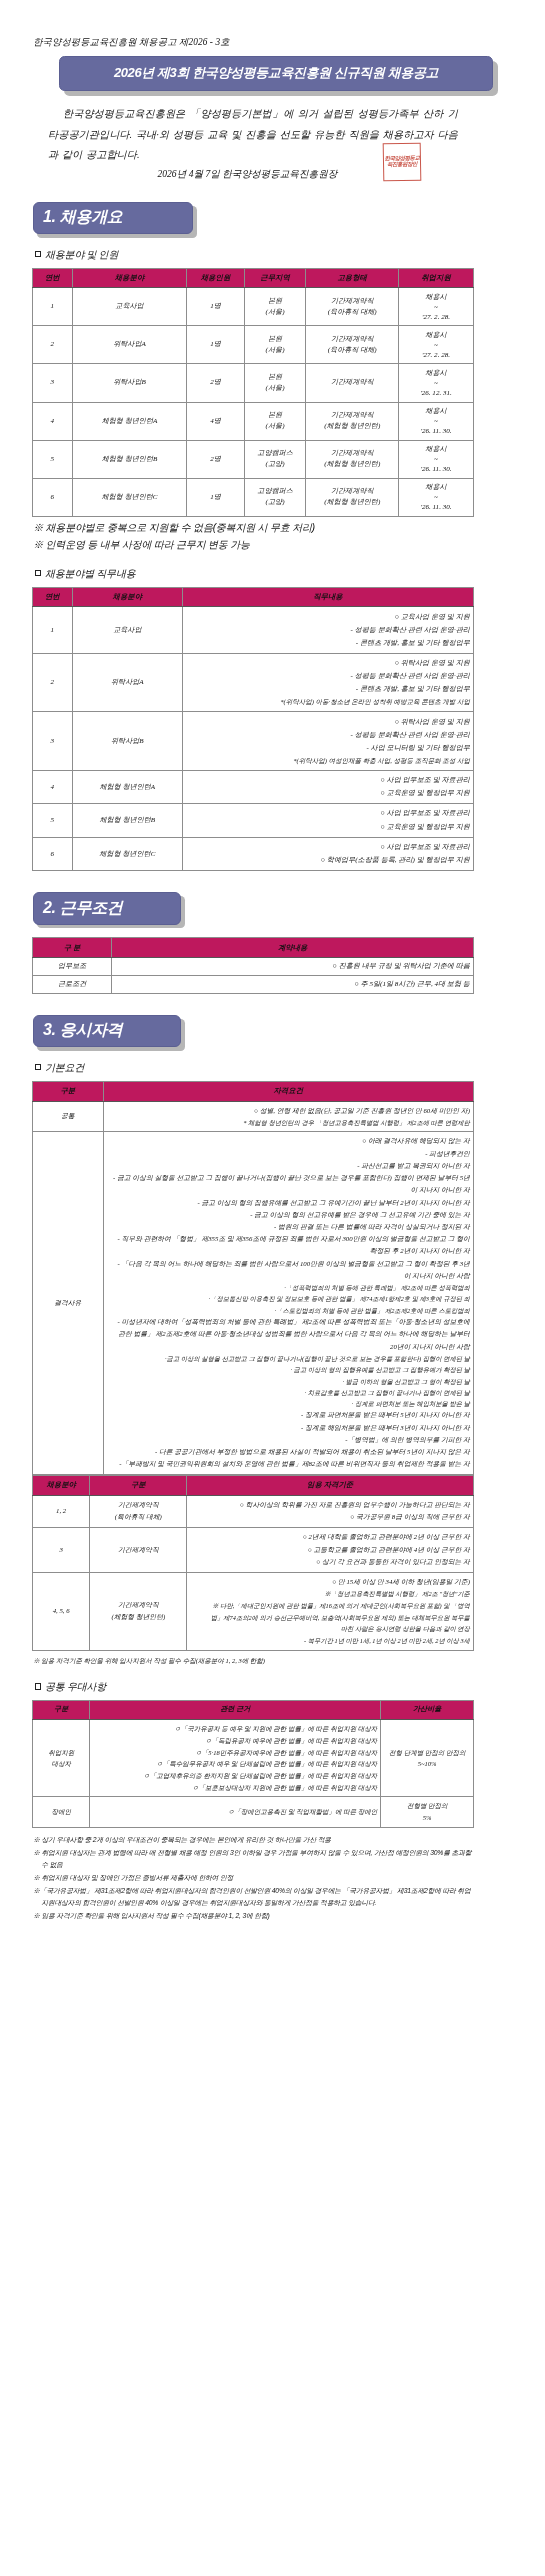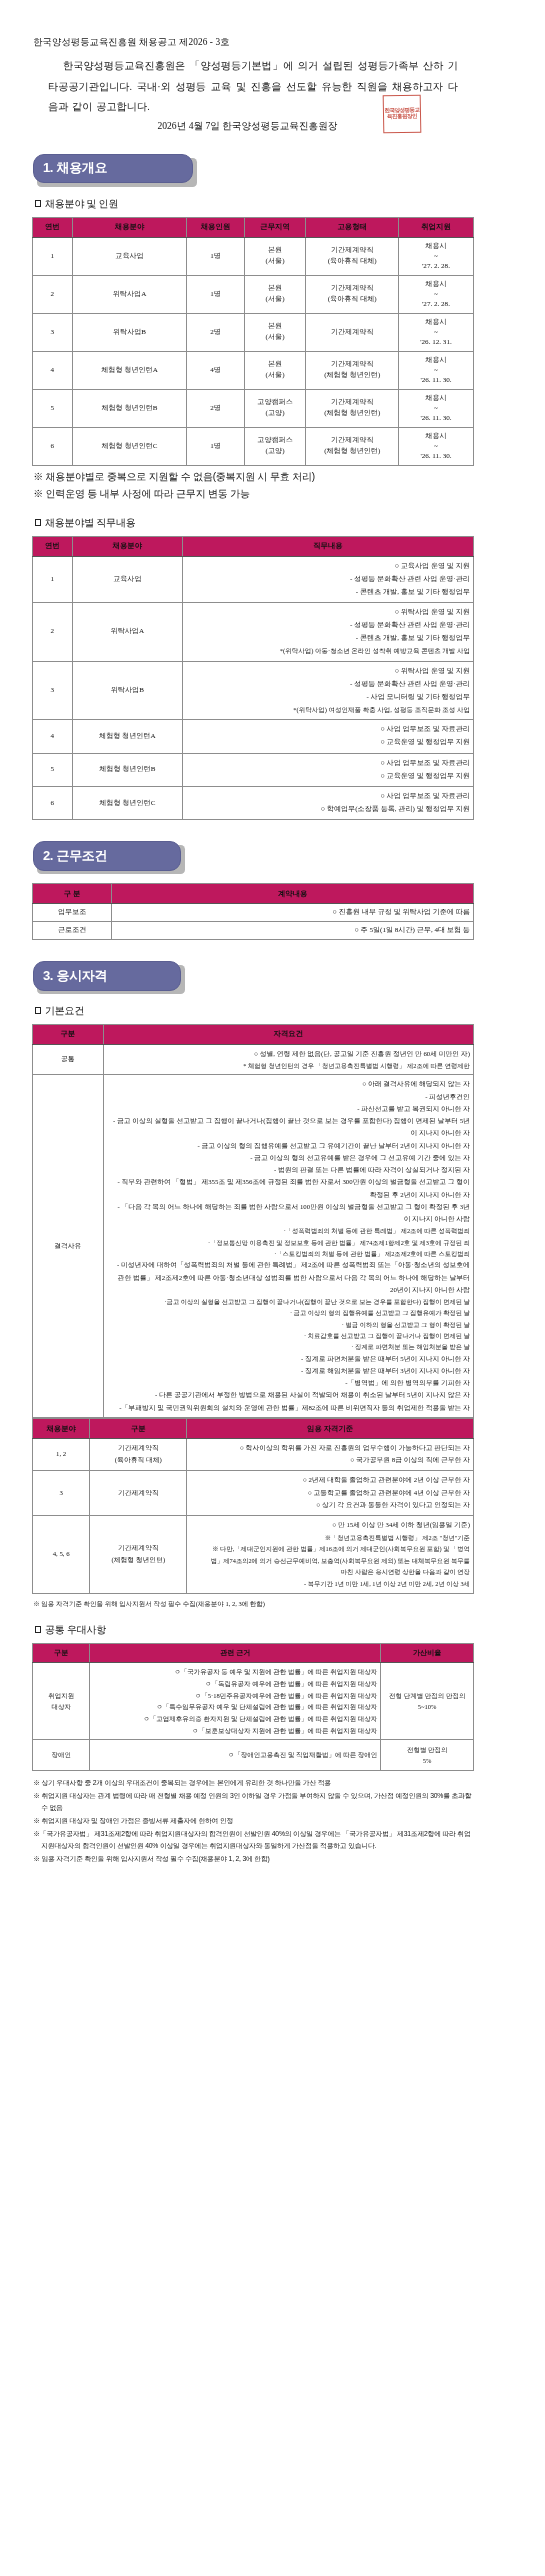--- a/index.html
+++ b/index.html
@@ -3,21 +3,21 @@
 <meta charset="utf-8">
 <style>
   * { box-sizing: border-box; }
   html, body { margin:0; padding:0; }
   body {
     width: 545px;
     background: #ffffff;
     font-family: "Liberation Serif", "DejaVu Serif", serif;
     color: #111;
   }
-  .page { width: 506px; padding: 36px 32px 18.6px 32px; position: relative; }
+  .page { width: 506px; padding: 36px 32px 18.6px 32px; position: relative; font-style: italic; }
 
   .doc-no {
     font-size: 9.3px;
     letter-spacing: 0.1px;
     margin: 0 0 7.4px 1.2px;
     font-family: "Liberation Serif", serif;
   }
 
   
   .banner-wrap { position: relative; margin: 0 0 13.7px 27px; width: 434px; }
@@ -80,25 +80,25 @@
     transform: rotate(-1deg);
   }
   .stamp span { display:block; }
 
   
   .sec-wrap { position: relative; margin: 21px 0 12.4px 1.2px; width: 160px; }
   .sec {
     position: relative;
     background: #666a9e;
     color:#fff;
-    border-radius: 11px;
+    border-radius: 6px;
     padding: 4.3px 8.7px 5px 8.7px;
     font-family: "Liberation Sans", sans-serif;
     font-weight: bold;
-    font-size: 13px;
+    font-size: 16px;
     letter-spacing: -0.3px;
     z-index:2;
     border: 0.6px solid #5b5f92;
   }
   .sec-shadow {
     position:absolute; left:3.7px; top:3.7px; right:-3.7px; bottom:-3.7px;
     background:#b6b6b6; border-radius:4.3px; z-index:1;
   }
 
   
@@ -184,20 +184,24 @@
   .note-sm { font-size: 6.5px; margin: 4.3px 0 0 1.2px; line-height:1.75;}
   .note-sm div { padding-left: 8px; text-indent: -8px; }
 </style>
 </head>
 <body>
 
 <div class="page">
 
   <div class="doc-no">한국양성평등교육진흥원 채용공고 제2026 - 3호</div>
 
+  <div class="banner-wrap">
+    <div class="banner-shadow"></div>
+    <div class="banner">2026년 제3회 한국양성평등교육진흥원 신규직원 채용공고</div>
+  </div>
 
   <div class="intro">한국양성평등교육진흥원은 「양성평등기본법」에 의거 설립된 성평등가족부 산하 기타공공기관입니다. 국내·외 성평등 교육 및 진흥을 선도할 유능한 직원을 채용하고자 다음과 같이 공고합니다.</div>
   <div class="dateline">
     <span>2026년 4월 7일 한국양성평등교육진흥원장</span>
     <span class="stamp">
       <span>한국양성평등교육진흥원장인</span>
     </span>
   </div>
 
   <div class="sec-wrap">

